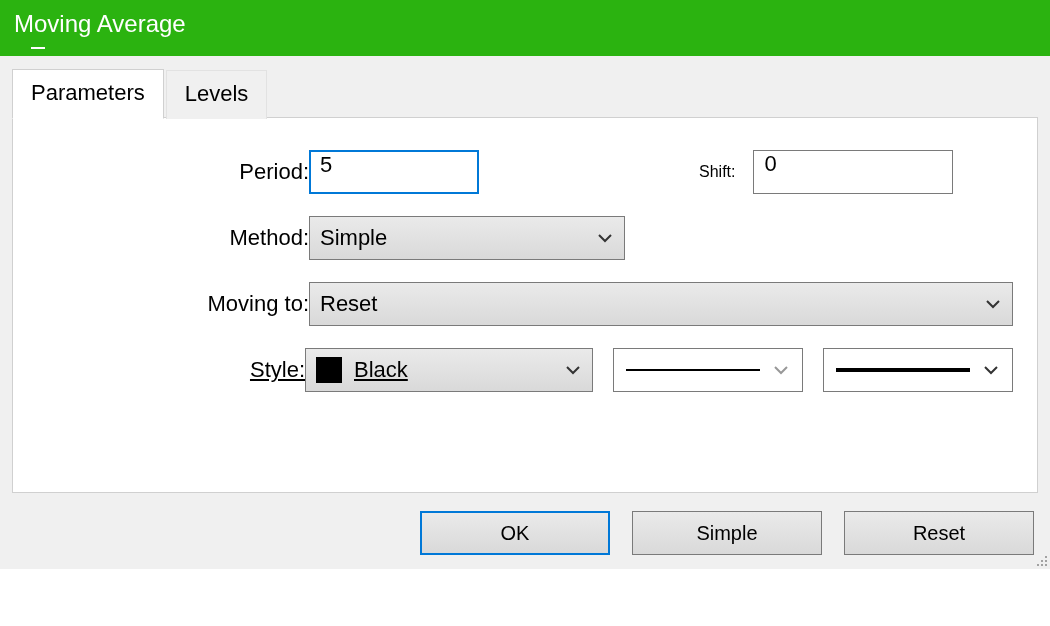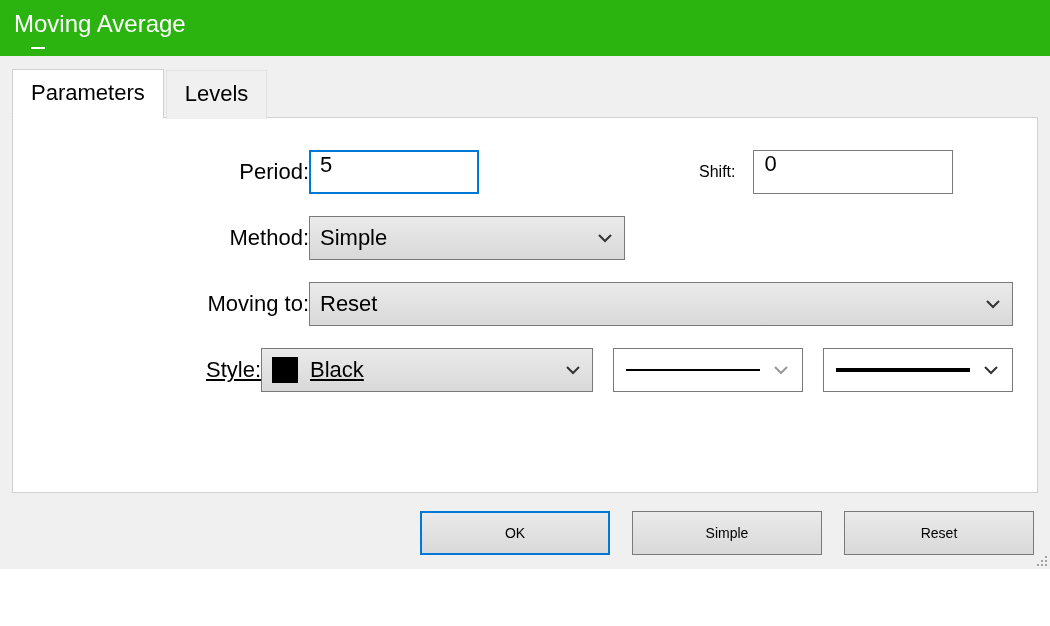--- a/index.html
+++ b/index.html
@@ -108,21 +108,21 @@
     background: linear-gradient(to bottom, #eaeaea, #d9d9d9);
     display: flex;
     align-items: center;
     justify-content: space-between;
     cursor: default;
     border: 1px solid #7a7a7a;
   }
   .select .chev {
     margin-left: 10px;
   }
-  .style-color-select { width: 332px; }
+  .style-color-select { width: 288px; }
   .swatch {
     width: 26px; height: 26px;
     background: #000;
     margin-right: 12px;
   }
   .line-select {
     background: #fff;
     border: 1px solid #7a7a7a;
     display: flex;
     align-items: center;
@@ -146,21 +146,21 @@
   .button-row {
     display: flex;
     justify-content: flex-end;
     gap: 22px;
     margin-top: 18px;
     padding-right: 4px;
   }
   .btn {
     width: 190px;
     height: 44px;
-    font-size: 14px;
+    font-size: 20px;
     display: flex;
     align-items: center;
     justify-content: center;
     border: 1px solid #7a7a7a;
     background: linear-gradient(to bottom, #eaeaea, #d9d9d9);
     cursor: default;
     user-select: none;
   }
   .btn.default {
     border: 2px solid #0078d7;

